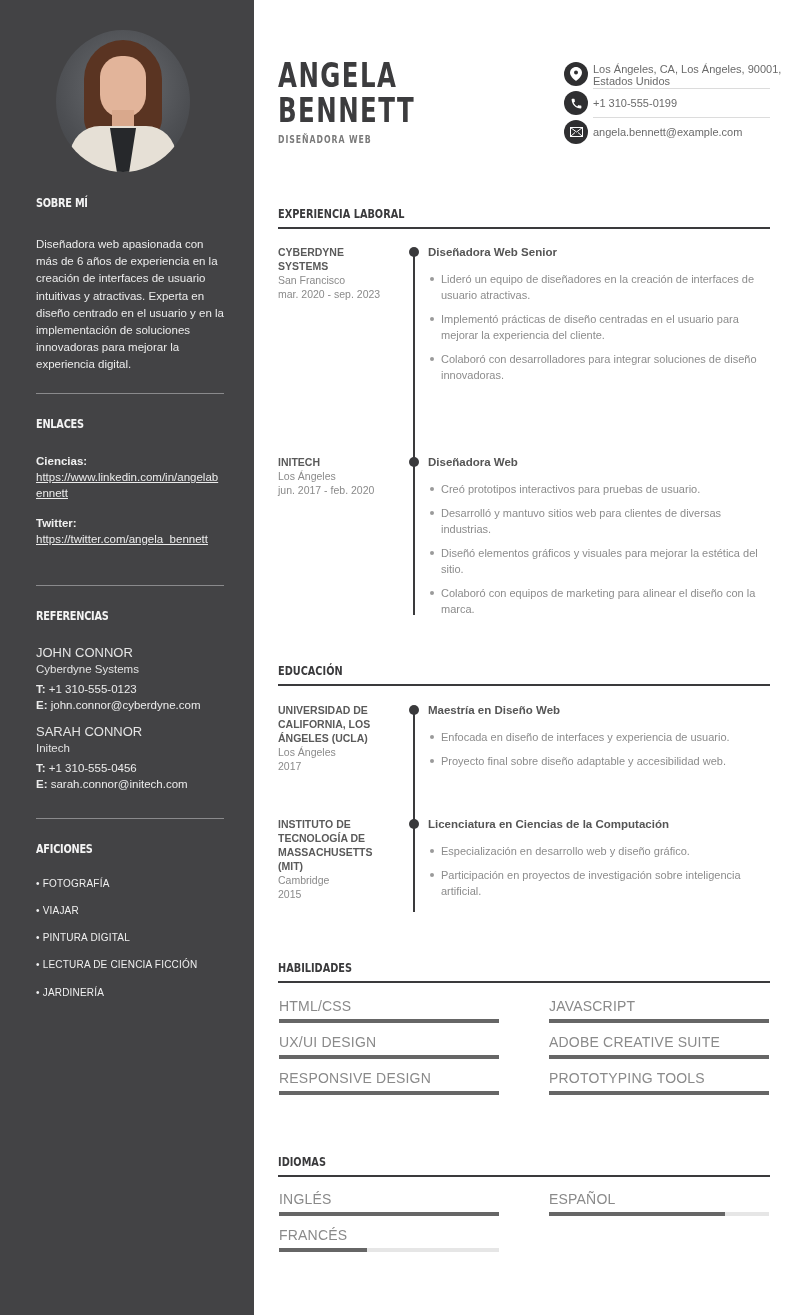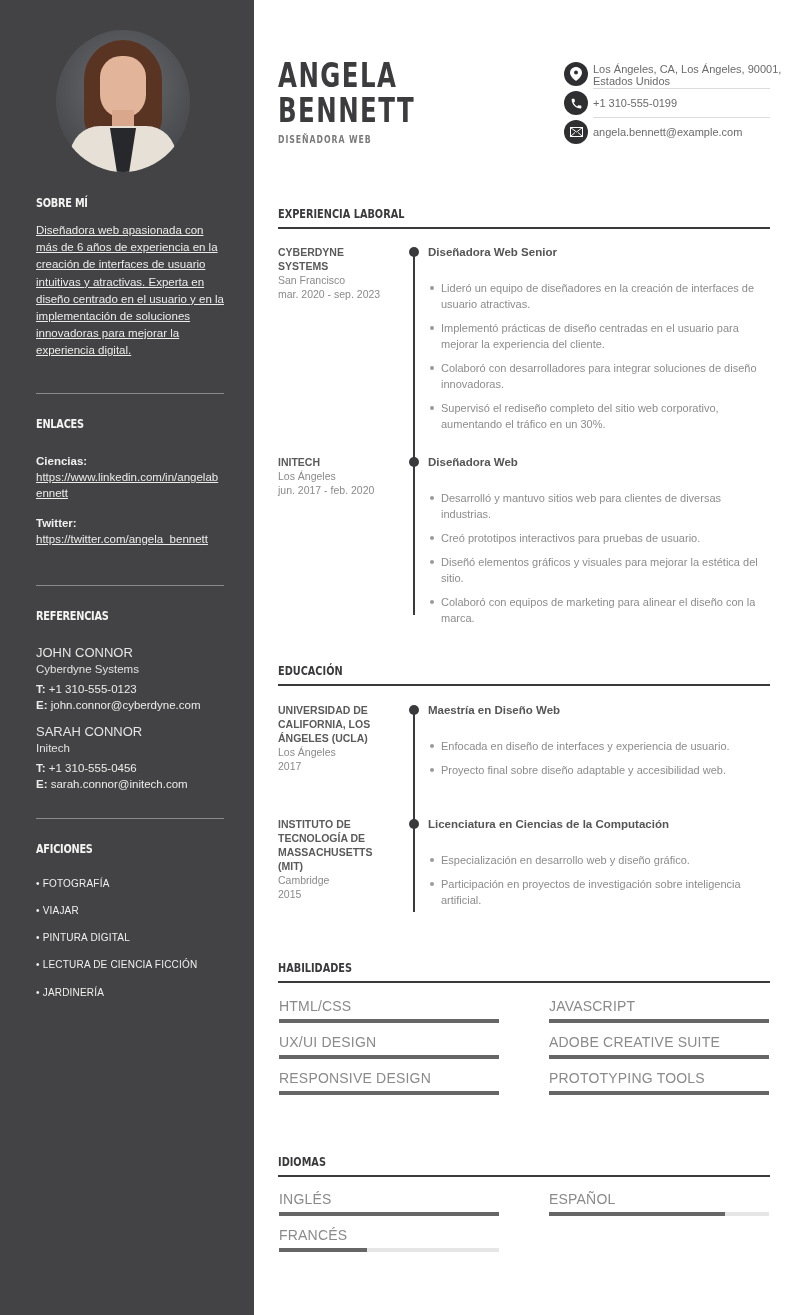--- a/index.html
+++ b/index.html
@@ -17,21 +17,21 @@
     }
     .photo .hair { position: absolute; left: 28px; top: 10px; width: 78px; height: 102px; background: #5a3422; border-radius: 40px 40px 24px 24px; }
     .photo .face { position: absolute; left: 44px; top: 26px; width: 46px; height: 62px; background: #e2b49a; border-radius: 22px 22px 24px 24px; }
     .photo .neck { position: absolute; left: 56px; top: 80px; width: 22px; height: 22px; background: #d9a88c; }
     .photo .blazer { position: absolute; left: 14px; top: 96px; width: 106px; height: 60px; background: #e6e0d6; border-radius: 30px 30px 0 0; }
     .photo .shirt { position: absolute; left: 54px; top: 98px; width: 26px; height: 50px; background: #26282b; clip-path: polygon(0 0, 100% 0, 70% 100%, 30% 100%); }
 
     .sb-section { position: absolute; left: 36px; width: 188px; }
     .sb-title { font-family: "DejaVu Sans", sans-serif; font-weight: bold; font-size: 12.5px; letter-spacing: -0.3px; color: #f4f4f4; transform: scaleX(0.78); transform-origin: left; white-space: nowrap; }
     .sb-divider { position: absolute; left: 36px; width: 188px; height: 1px; background: #8a8a8c; }
-    .about-text { font-size: 11.5px; line-height: 17.2px; color: #ececec; margin-top: 12px; text-decoration: underline; }
+    .about-text { font-size: 11.5px; line-height: 17.2px; color: #ececec; margin-top: 26px; }
     .link-label { font-size: 11.5px; font-weight: bold; color: #f0f0f0; line-height: 16px; }
     .link-url { font-size: 11.5px; color: #ececec; text-decoration: underline; line-height: 16px; word-break: break-all; display: block; }
     .ref-name { font-size: 13px; color: #e5e5e5; line-height: 17px; }
     .ref-company { font-size: 11.5px; color: #e2e2e2; line-height: 16px; margin-bottom: 4px; }
     .ref-line { font-size: 11.5px; color: #ececec; line-height: 16px; }
     .ref-line b { font-weight: bold; }
     .hobby { font-size: 10px; color: #f0f0f0; letter-spacing: 0.2px; position: absolute; left: 0; white-space: nowrap; }
     .name { position: absolute; left: 278px; top: 58px; font-family: "DejaVu Sans", sans-serif; font-weight: bold; font-size: 34px; line-height: 35px; color: #3c3c3e; letter-spacing: 2px; transform: scaleX(0.72); transform-origin: left top; }
     .subtitle { position: absolute; left: 278px; top: 134px; font-family: "DejaVu Sans", sans-serif; font-weight: bold; font-size: 10px; color: #7a7a7a; letter-spacing: 1.2px; transform: scaleX(0.78); transform-origin: left; white-space: nowrap; }
 
@@ -42,21 +42,21 @@
 
     .sec-title { position: absolute; left: 278px; font-family: "DejaVu Sans", sans-serif; font-weight: bold; font-size: 12.5px; color: #3a3a3c; transform: scaleX(0.78); transform-origin: left; white-space: nowrap; }
     .sec-rule { position: absolute; left: 278px; width: 492px; height: 1.5px; background: #3a3a3c; }
 
     .entry-left { position: absolute; left: 278px; width: 118px; font-size: 10.5px; line-height: 14px; color: #8a8a8a; }
     .entry-left .org { font-weight: bold; color: #5a5a5a; text-transform: uppercase; }
     .timeline { position: absolute; left: 413px; width: 2px; background: #3a3a3c; }
     .dot { position: absolute; left: 409px; width: 10px; height: 10px; border-radius: 50%; background: #3a3a3c; }
     .entry-right { position: absolute; left: 428px; width: 342px; }
     .role { font-size: 11.5px; font-weight: bold; color: #555; line-height: 15px; }
-    .bullets { list-style: none; margin-top: 20px; }
+    .bullets { list-style: none; margin-top: 11px; }
     .bullets li { position: relative; padding-left: 13px; font-size: 11px; line-height: 16px; color: #8c8c8c; margin-bottom: 8px; }
     .bullets li::before { content: ""; position: absolute; left: 2px; top: 6px; width: 4px; height: 4px; border-radius: 50%; background: #9a9a9a; }
 
     .bar-item { position: absolute; width: 220px; }
     .bar-label { font-size: 14px; color: #8a8a8a; letter-spacing: 0.2px; text-transform: uppercase; white-space: nowrap; }
     .bar-track { margin-top: 5px; height: 4px; width: 220px; background: #e6e6e6; }
     .bar-fill { height: 4px; background: #666666; }
   </style>
 </head>
 <body>
@@ -162,35 +162,34 @@
   <div>San Francisco</div>
   <div>mar. 2020 - sep. 2023</div>
 </div>
 <div class="dot" style="top:247px;"></div>
 <div class="entry-right" style="top:245px;">
   <div class="role">Diseñadora Web Senior</div>
   <ul class="bullets">
     <li>Lideró un equipo de diseñadores en la creación de interfaces de usuario atractivas.</li>
     <li>Implementó prácticas de diseño centradas en el usuario para mejorar la experiencia del cliente.</li>
     <li>Colaboró con desarrolladores para integrar soluciones de diseño innovadoras.</li>
-    <li>Supervisó el rediseño completo del sitio web corporativo, aumentando el tráfico en un 30%.</li>
   </ul>
 </div>
 
 <div class="entry-left" style="top:455px;">
   <div class="org">INITECH</div>
   <div>Los Ángeles</div>
   <div>jun. 2017 - feb. 2020</div>
 </div>
 <div class="dot" style="top:457px;"></div>
 <div class="entry-right" style="top:455px;">
   <div class="role">Diseñadora Web</div>
   <ul class="bullets">
+    <li>Creó prototipos interactivos para pruebas de usuario.</li>
     <li>Desarrolló y mantuvo sitios web para clientes de diversas industrias.</li>
-    <li>Creó prototipos interactivos para pruebas de usuario.</li>
     <li>Diseñó elementos gráficos y visuales para mejorar la estética del sitio.</li>
     <li>Colaboró con equipos de marketing para alinear el diseño con la marca.</li>
   </ul>
 </div>
 
 <div class="sec-title" style="top:663px;">EDUCACIÓN</div>
 <div class="sec-rule" style="top:684px;"></div>
 
 <div class="timeline" style="top:710px; height:202px;"></div>
 

